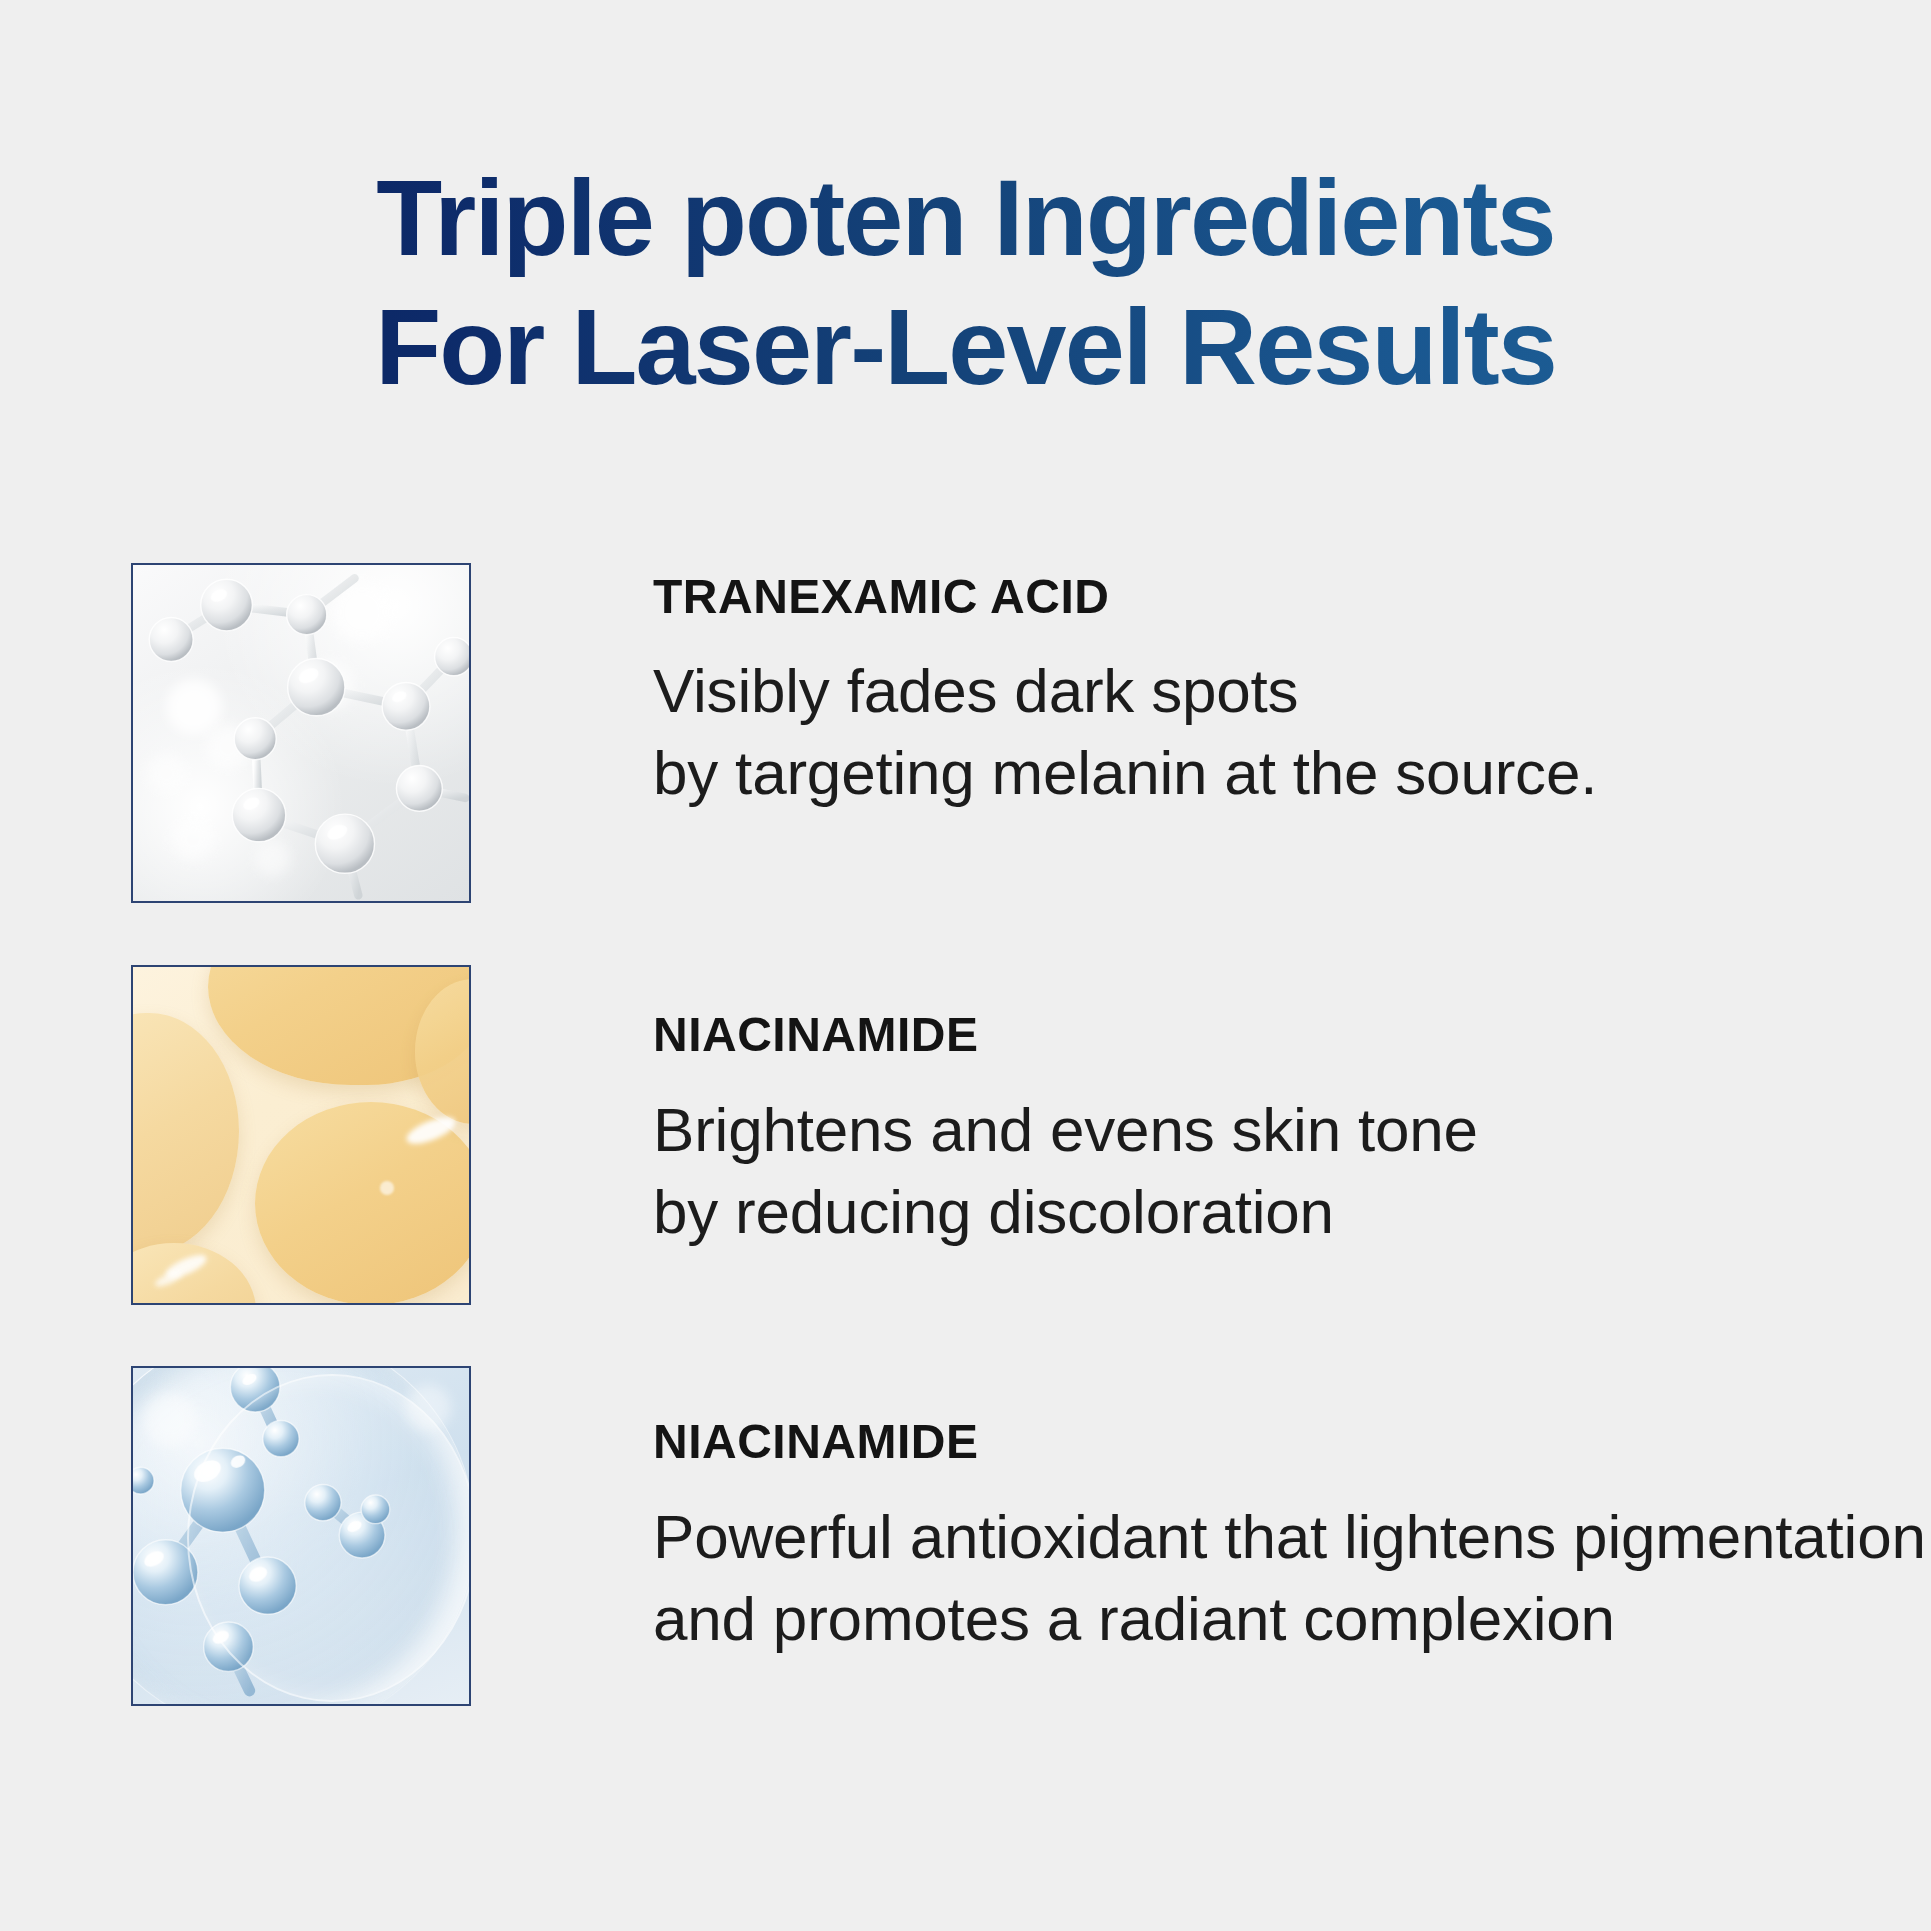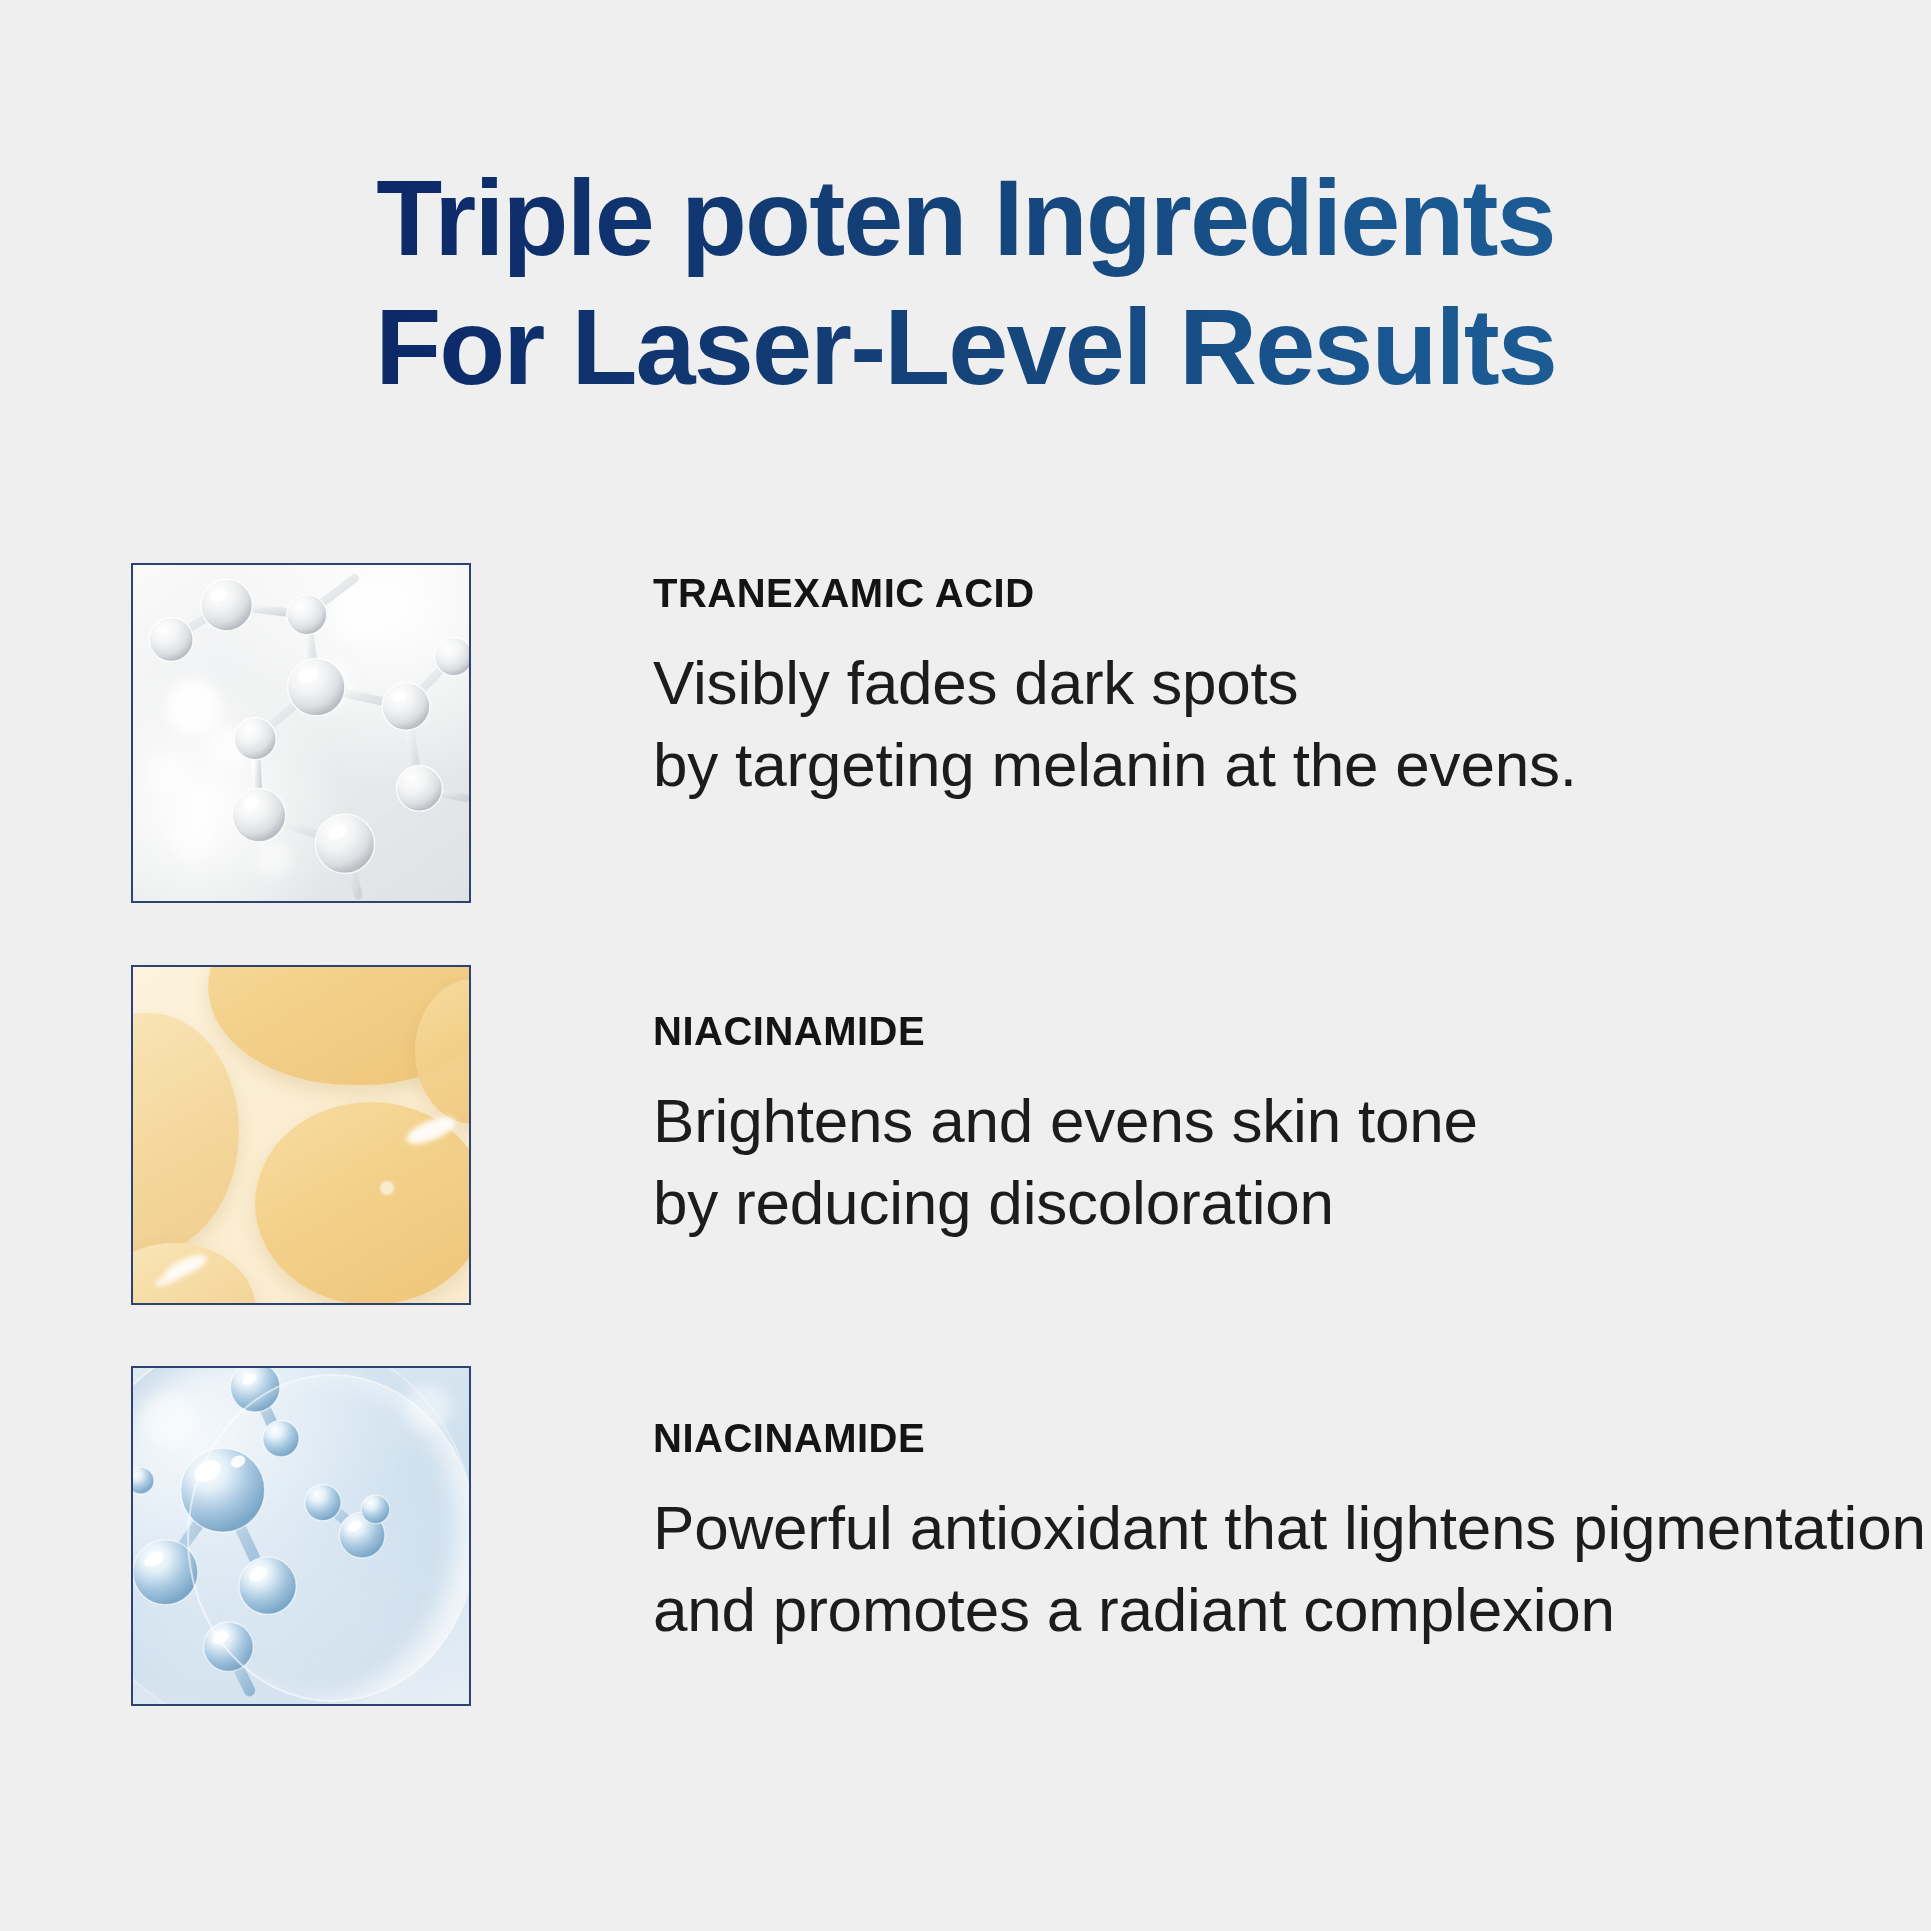--- a/index.html
+++ b/index.html
@@ -59,21 +59,21 @@
     background:#e8eaec;
   }
   .thumb .art { position:absolute; inset:0; }
 
   .text-col {
     margin-left:182px;
     padding-top:7.7px;
     flex:1 1 auto;
   }
   .ing-name {
-    font-size:40px;
+    font-size:48px;
     font-weight:700;
     letter-spacing:0.5px;
     color:#141414;
     line-height:1.1;
     white-space:nowrap;
   }
   .ing-desc {
     margin-top:27px;
     font-size:62px;
     font-weight:400;
@@ -202,21 +202,21 @@
               <ellipse cx="124" cy="250" rx="9" ry="6" transform="rotate(-25 124 250)"></ellipse>
               <ellipse cx="279" cy="138" rx="8" ry="5" transform="rotate(-25 279 138)"></ellipse>
             </g>
           </svg>
         </div>
       </div>
       <div class="text-col">
         <div class="ing-name">TRANEXAMIC ACID</div>
         <div class="ing-desc">
           <span>Visibly fades dark spots</span>
-          <span>by targeting melanin at the evens.</span>
+          <span>by targeting melanin at the source.</span>
         </div>
       </div>
     </div>
 
     <div class="row row-2">
       <div class="thumb">
         <div class="art">
           <div class="serum-bg"></div>
           <div class="drop" style="width:280px;height:193px;left:75px;top:-75px;border-radius:52% 48% 46% 54%;"></div>
           <div class="drop lighter" style="width:183px;height:241px;left:-77px;top:46px;border-radius:50% 50% 52% 48%;"></div>

